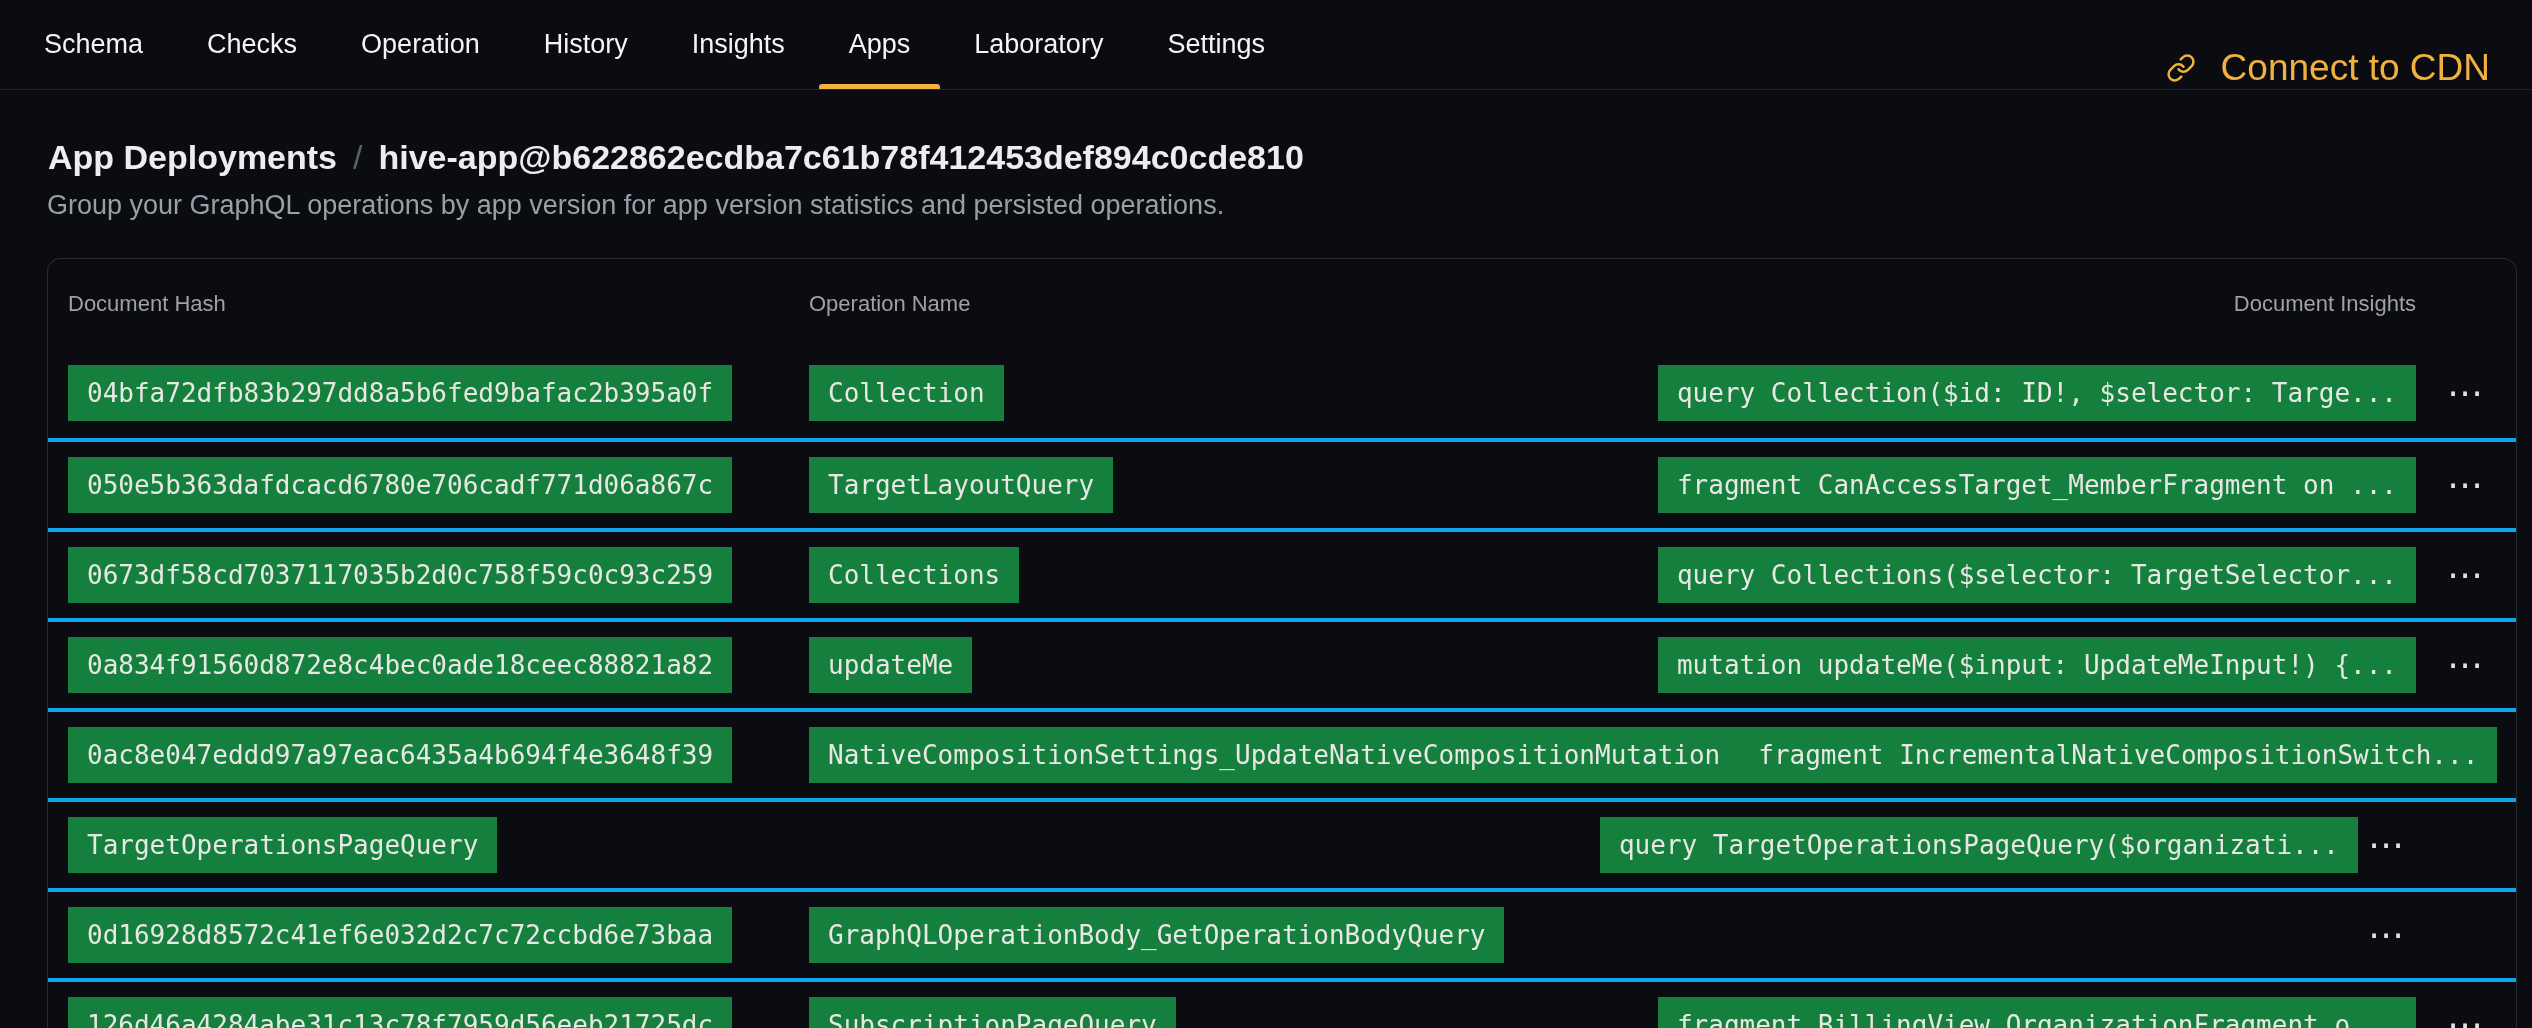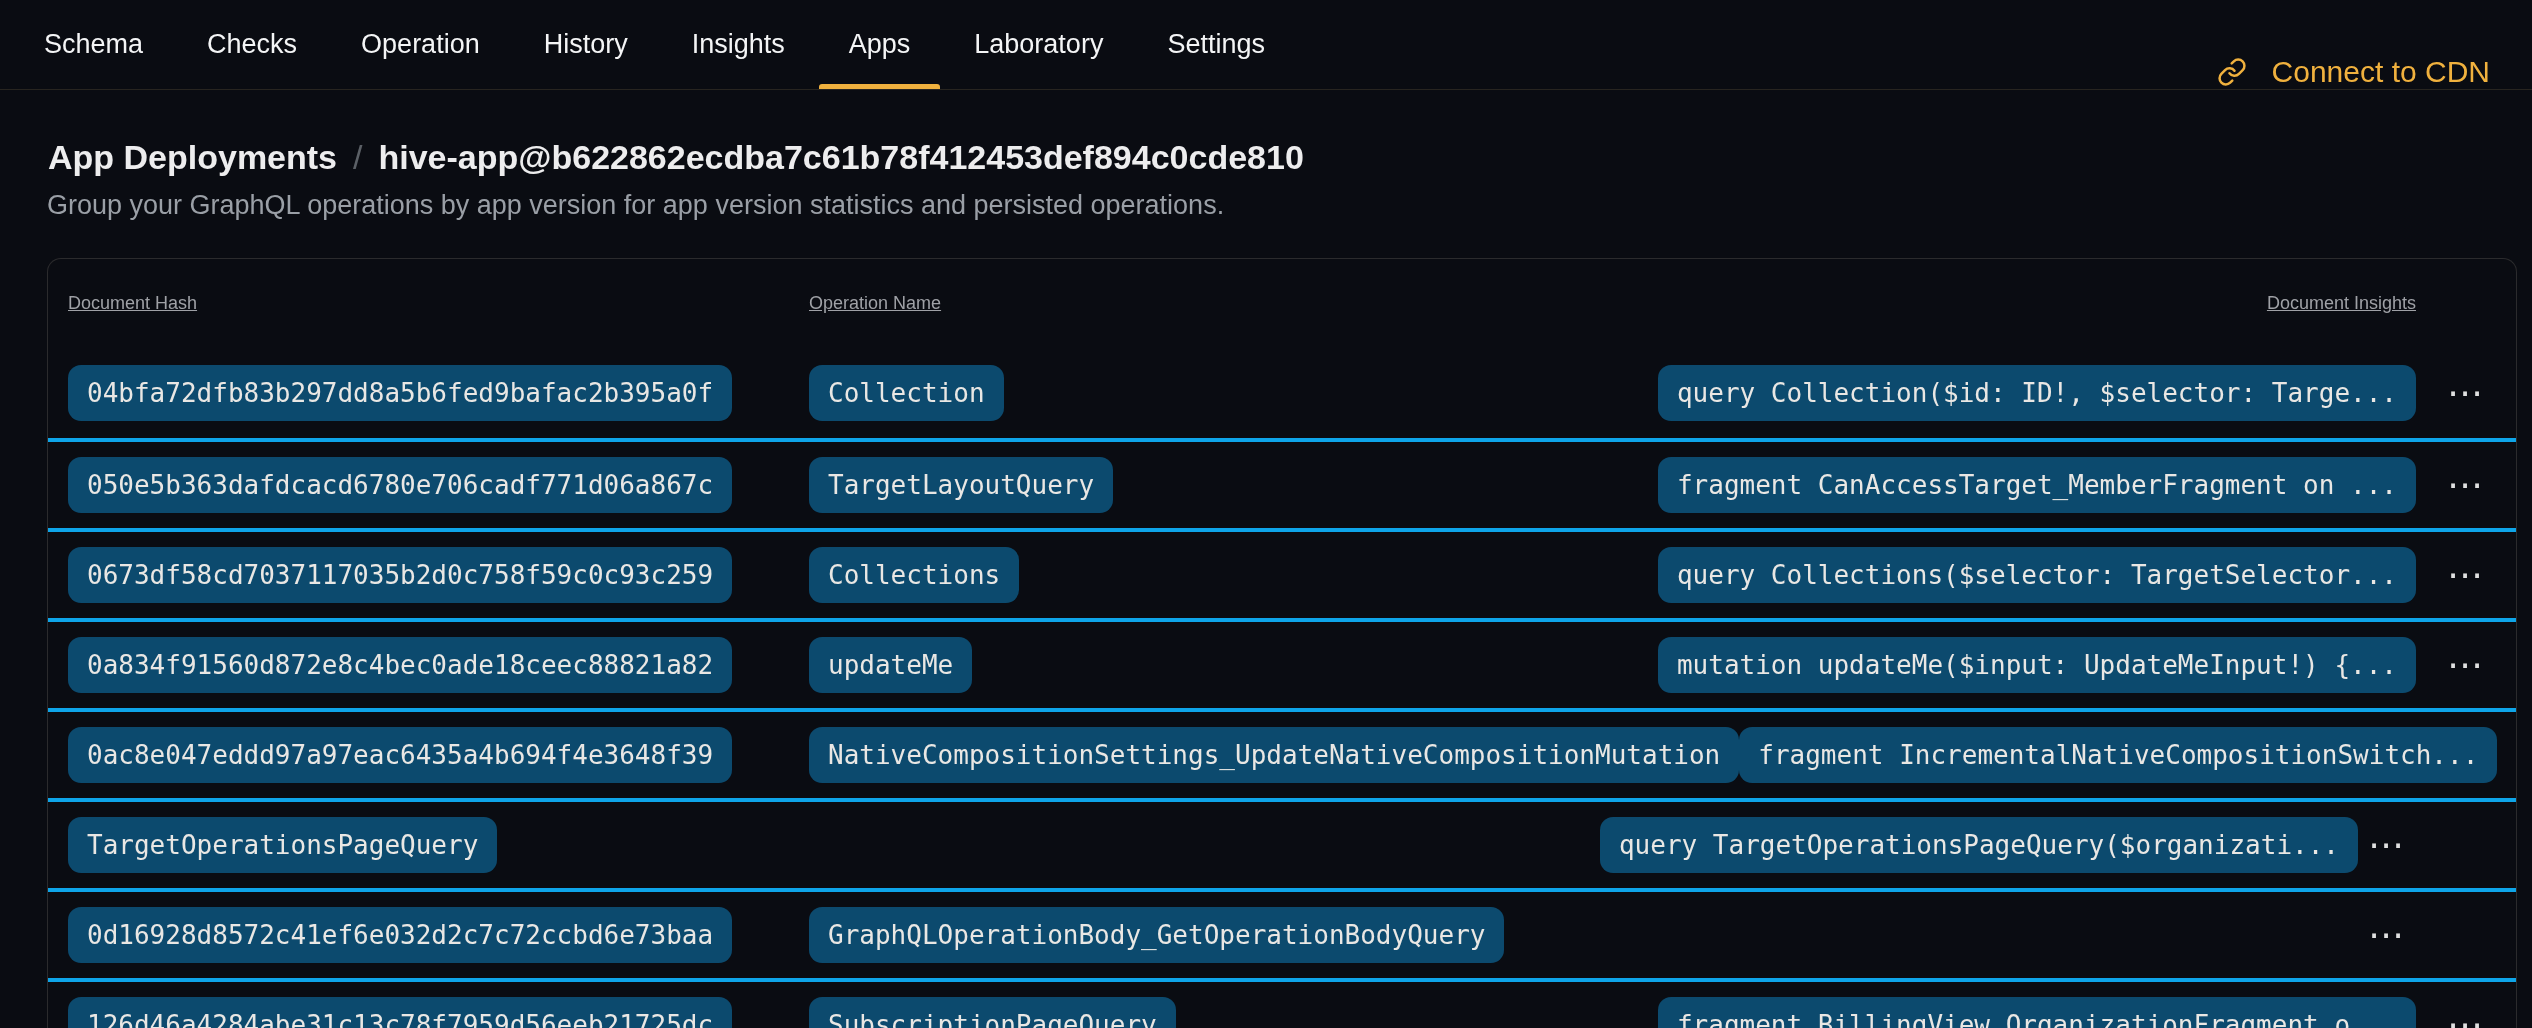--- a/index.html
+++ b/index.html
@@ -25,21 +25,21 @@
     font-size:27px; font-weight:500; color:#f4f5f6;
     position:relative; cursor:pointer; white-space:nowrap;
   }
   .nav-tab.active::after {
     content:""; position:absolute; left:-30px; right:-30px; bottom:0;
     height:5px; background:var(--accent); border-radius:3px 3px 0 0;
   }
   .connect-cdn {
     margin-left:auto;
     display:flex; align-items:center; gap:25px;
-    color:var(--accent); font-size:30px; font-weight:500;
+    color:var(--accent); font-size:37px; font-weight:500;
     background:none; border:none; cursor:pointer;
     font-family:"Liberation Sans", sans-serif;
   }
   .connect-cdn svg { display:block; }
 
   
   .main { padding:48px 15px 0 47px; }
   .crumbs {
     display:flex; align-items:center; gap:16px;
     font-size:34px; font-weight:600; color:#ededee;
@@ -59,28 +59,28 @@
   }
   .trow {
     display:grid;
     grid-template-columns:741px 1fr auto 100px;
     align-items:center;
     height:90px;
     padding-left:20px;
   }
   .trow + .trow { border-top:4px solid #0ea5e9; }
   .thead { height:89px; }
-  .th { font-size:18px; color:#9fa1a6; font-weight:400;text-decoration:underline; }
+  .th { font-size:22px; color:#9fa1a6; font-weight:400; }
   .th.right, .cell.right { justify-self:end; }
 
   .pill {
     display:inline-block;
-    background:#0c4a6e;
+    background:#15803d;
     color:#e9e7e4;
-    border-radius:13px;
+    border-radius:0;
     font-family:"DejaVu Sans Mono", monospace;
     font-size:26px;
     line-height:56px;
     padding:0 19px;
     white-space:nowrap;
   }
   .menu-btn {
     justify-self:center;
     background:none; border:none; cursor:pointer;
     color:#e0e0e0; font-size:36px; line-height:36px;

